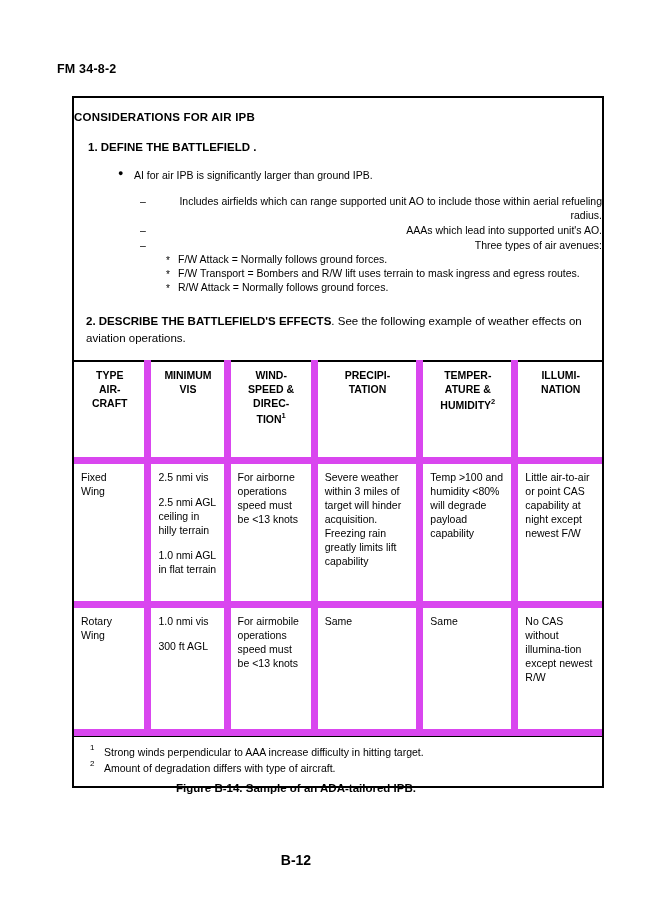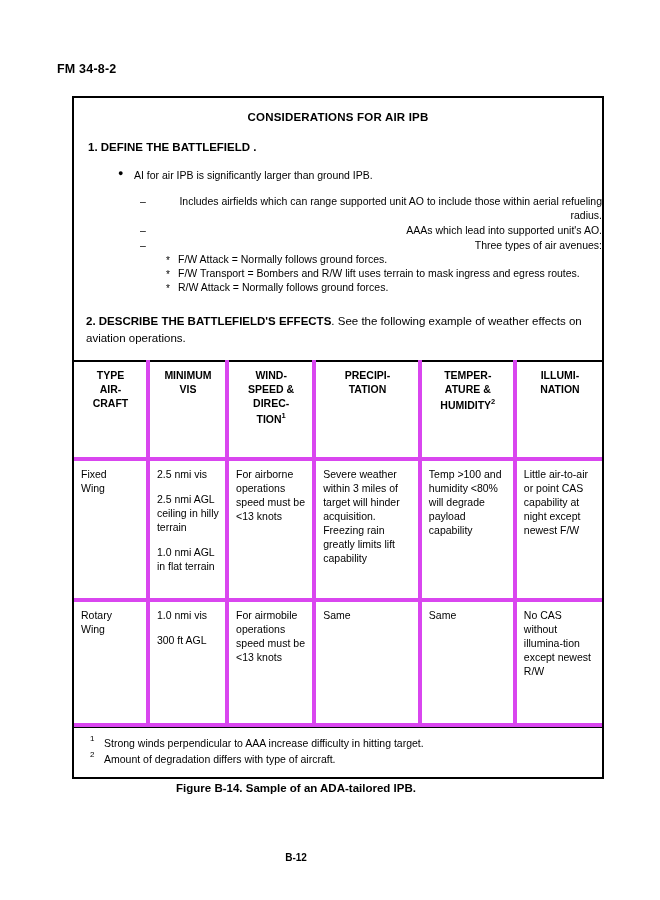--- a/index.html
+++ b/index.html
@@ -32,21 +32,20 @@
   .main-box {
     position: absolute;
     left: 72px;
     top: 96px;
     width: 532px;
     border: 2px solid #000;
     box-sizing: border-box;
     background: #fff;
   }
   .box-title {
-    text-align: center;
     font-size: 11.5px;
     font-weight: bold;
     margin-top: 13px;
     margin-bottom: 2px;
     letter-spacing: 0.2px;
   }
   .sec-head {
     font-size: 11.5px;
     font-weight: bold;
     margin: 18px 0 0 14px;
@@ -111,21 +110,21 @@
   .sec2 .sec2-rest {
     font-weight: normal;
   }
   table.wx {
     border-collapse: collapse;
     width: 100%;
     margin-top: 14px;
     table-layout: fixed;
   }
   table.wx th, table.wx td {
-    border: 4px solid #d946ef;
+    border: 7px solid #d946ef;
     border-left: 1px solid #000;
     vertical-align: top;
     padding: 7px 6px 10px 7px;
     font-size: 10.5px;
     line-height: 1.33;
   }
   table.wx tr th:first-child, table.wx tr td:first-child {
     border-left: none;
   }
   table.wx tr th:last-child, table.wx tr td:last-child {
@@ -179,21 +178,21 @@
     text-align: center;
     font-size: 11.5px;
     font-weight: bold;
   }
   .page-number {
     position: absolute;
     left: 0;
     right: 0;
     top: 852px;
     text-align: center;
-    font-size: 10px;
+    font-size: 14px;
     font-weight: bold;
   }
 </style>
 </head>
 <body>
 
 <div class="page">
 
   <div class="doc-header">FM 34-8-2</div>
 

